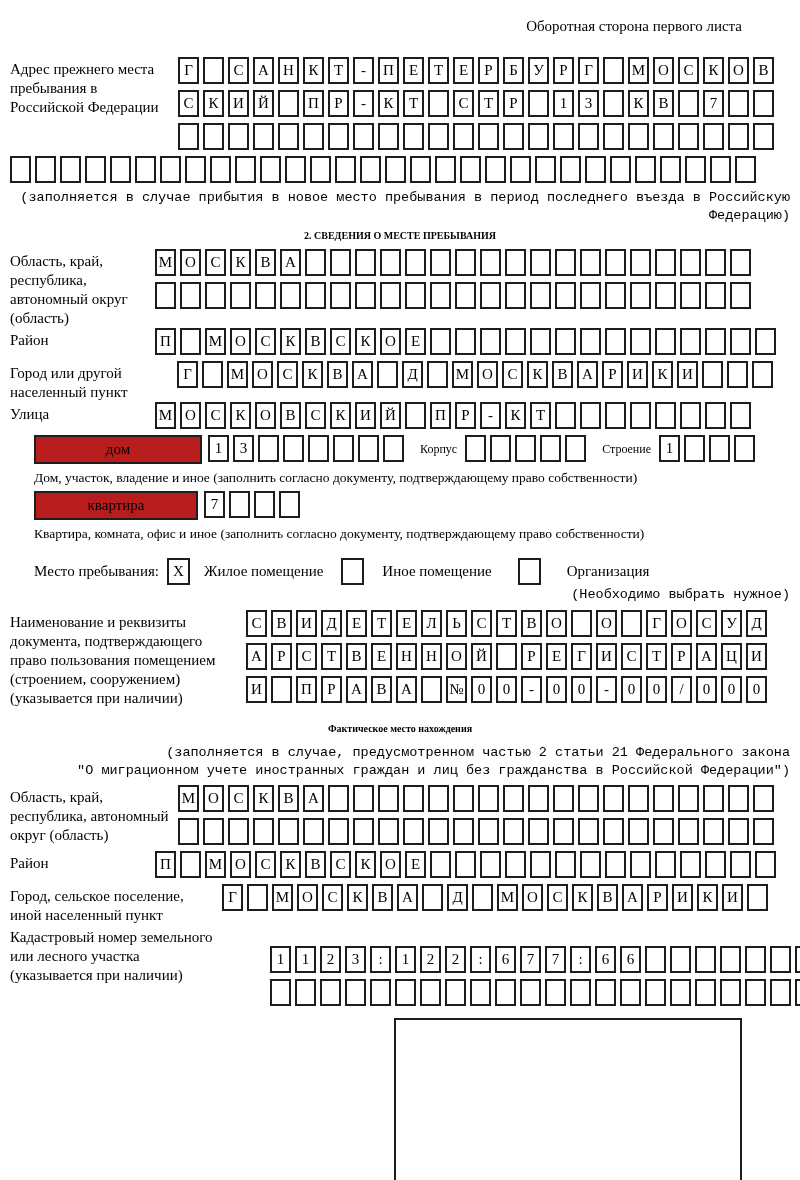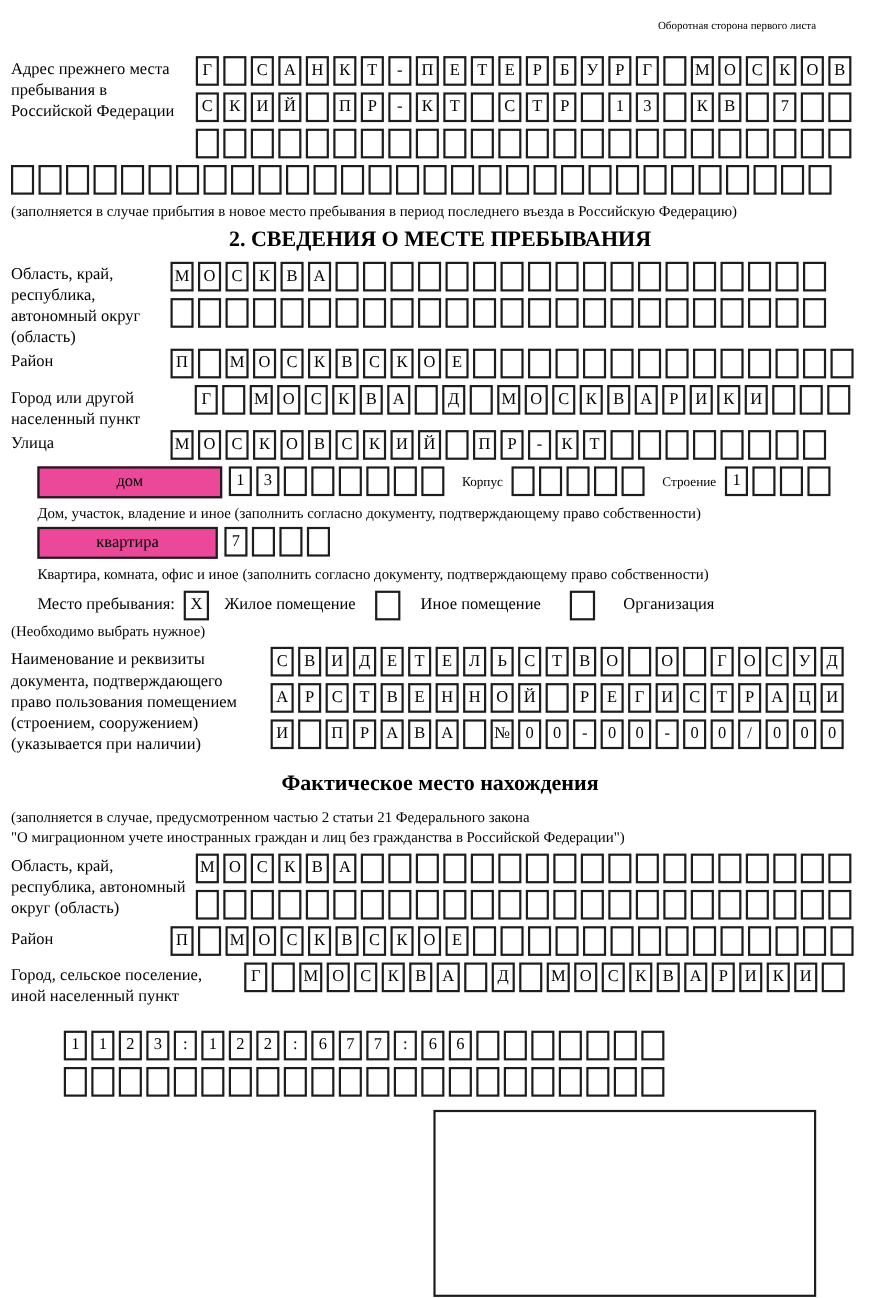--- a/index.html
+++ b/index.html
@@ -1,44 +1,44 @@
 <!DOCTYPE html>
 <html><head>
 <meta charset="utf-8">
 <style>
   html,body{margin:0;padding:0;background:#fff;}
   body{width:800px;height:1180px;overflow:hidden;color:#000;
        font-family:"Liberation Serif","DejaVu Serif",serif;}
   .page{padding:6px 10px 0 10px;position:relative;}
 
-  .header-note{text-align:right;font-size:10px;padding-right:48px;margin-top:12px;margin-bottom:22px;}
+  .header-note{text-align:right;font-size:15px;padding-right:48px;margin-top:12px;margin-bottom:22px;}
 
   .field{display:flex;align-items:flex-start;}
   .flabel{font-size:15px;line-height:1.27;padding-top:3px;flex:0 0 auto;box-sizing:border-box;padding-right:6px;}
   .w170{width:168px;} .w145{width:145px;} .w165{width:167px;} .w210{width:212px;} .w240{width:236px;} .w150{width:145px;}
 
   .grid{flex:1 1 auto;}
   .boxrow{white-space:nowrap;height:30px;margin-bottom:3px;}
   .cell{display:inline-block;box-sizing:border-box;width:21px;height:27px;border:2px solid #1d1d1d;
         margin-right:4px;text-align:center;font-size:15px;line-height:23px;vertical-align:top;background:#fff;}
   .fullrow{margin-left:0;}
 
   .note{font-size:13.5px;line-height:1.3;}
-  .center{text-align:left;}
-  .title{font-weight:bold;font-size:20px;text-align:center;margin:6px 0 8px 0;}
+  .center{text-align:right;font-family:Liberation Mono, monospace;}
+  .title{font-weight:bold;font-size:10px;text-align:center;margin:6px 0 8px 0;}
 
   .inline-row{display:flex;align-items:flex-start;margin-left:24px;}
   .widebox{display:inline-block;box-sizing:border-box;height:29px;border:2px solid #1d1d1d;text-align:center;
-           font-size:15px;line-height:25px;vertical-align:top;background:#ec4899;}
+           font-size:15px;line-height:25px;vertical-align:top;background:#b91c1c;}
   .wb-dom{width:168px;} .wb-kv{width:164px;}
   .mini-label{font-size:12px;line-height:29px;padding:0 8px 0 12px;}
 
   .chk{display:inline-block;box-sizing:border-box;width:23px;height:27px;border:2px solid #1d1d1d;
        text-align:center;font-size:15px;line-height:23px;vertical-align:top;background:#fff;}
-  .mesto{display:flex;align-items:flex-start;font-size:15px;margin-left:24px;margin-top:6px;font-family:Liberation Serif, serif;}
+  .mesto{display:flex;align-items:flex-start;font-size:15px;margin-left:24px;margin-top:16px;font-family:Liberation Serif, serif;}
   .mesto .opt-label{line-height:27px;}
   .gap8{width:8px;} .gap14{width:14px;} .gap18{width:18px;} .gap26{width:26px;}
 
   .stamp-box{box-sizing:border-box;border:2px solid #1d1d1d;width:348px;height:170px;margin-left:384px;margin-top:6px;background:#fff;}
 </style>
 </head>
 <body>
 
 <div class="page">
 
@@ -150,20 +150,21 @@
   </div>
 
   <div class="field">
     <div class="flabel w210">Город, сельское поселение, иной населенный пункт</div>
     <div class="grid">
         <div class="boxrow"><span class="cell">Г</span><span class="cell"></span><span class="cell">М</span><span class="cell">О</span><span class="cell">С</span><span class="cell">К</span><span class="cell">В</span><span class="cell">А</span><span class="cell"></span><span class="cell">Д</span><span class="cell"></span><span class="cell">М</span><span class="cell">О</span><span class="cell">С</span><span class="cell">К</span><span class="cell">В</span><span class="cell">А</span><span class="cell">Р</span><span class="cell">И</span><span class="cell">К</span><span class="cell">И</span><span class="cell"></span></div>
       </div>
   </div>
 
   <div class="field">
+    <div class="flabel w210">Кадастровый номер земельного или лесного участка (указывается при наличии)</div>
     <div class="grid" style="margin-top:21px;padding-left:48px;">
       <div class="boxrow"><span class="cell">1</span><span class="cell">1</span><span class="cell">2</span><span class="cell">3</span><span class="cell">:</span><span class="cell">1</span><span class="cell">2</span><span class="cell">2</span><span class="cell">:</span><span class="cell">6</span><span class="cell">7</span><span class="cell">7</span><span class="cell">:</span><span class="cell">6</span><span class="cell">6</span><span class="cell"></span><span class="cell"></span><span class="cell"></span><span class="cell"></span><span class="cell"></span><span class="cell"></span><span class="cell"></span></div>
       <div class="boxrow"><span class="cell"></span><span class="cell"></span><span class="cell"></span><span class="cell"></span><span class="cell"></span><span class="cell"></span><span class="cell"></span><span class="cell"></span><span class="cell"></span><span class="cell"></span><span class="cell"></span><span class="cell"></span><span class="cell"></span><span class="cell"></span><span class="cell"></span><span class="cell"></span><span class="cell"></span><span class="cell"></span><span class="cell"></span><span class="cell"></span><span class="cell"></span><span class="cell"></span></div>
     </div>
   </div>
 
   <div class="stamp-box"></div>
 
 </div>
 

